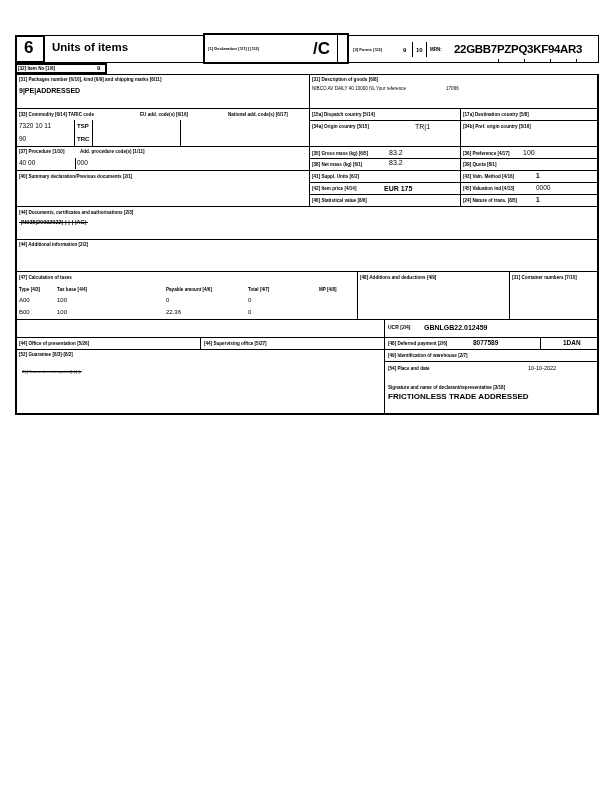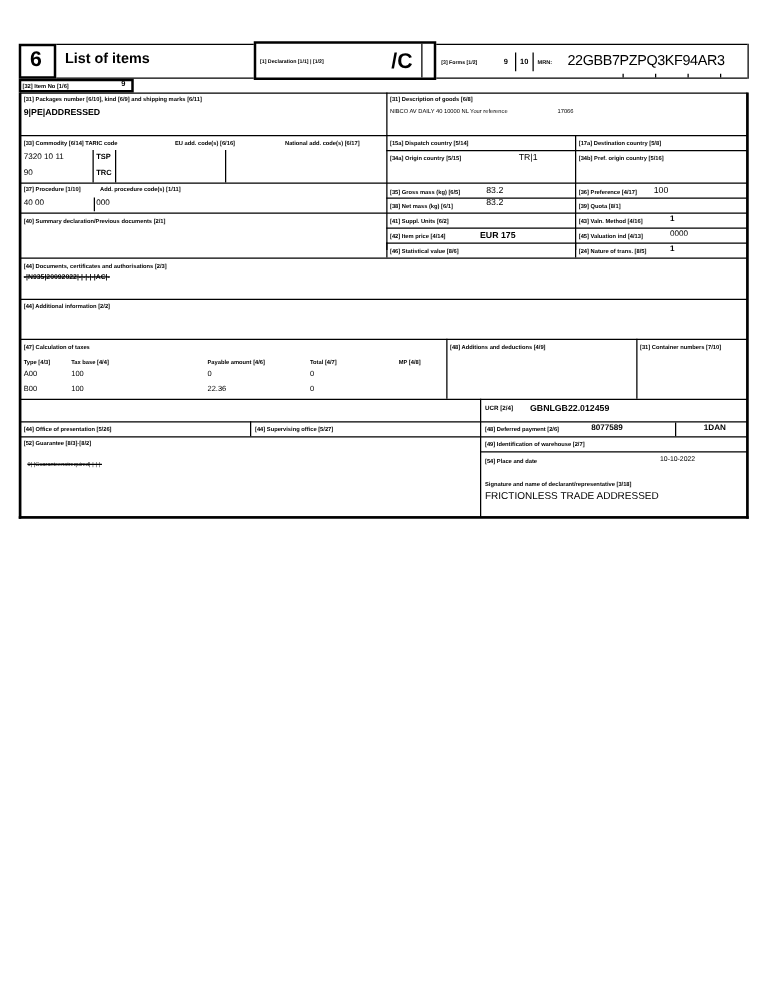--- a/index.html
+++ b/index.html
@@ -1,34 +1,34 @@
 <!DOCTYPE html>
 <html><head>
 <meta charset="utf-8">
 <style>
   html, body { margin:0; padding:0; background:#fff; }
   body { width:612px; height:792px; position:relative; font-family:"Liberation Sans", sans-serif; color:#000; overflow:hidden; }
-  .abs { position:absolute; }
+  .abs { position:absolute;font-weight:bold; }
   .box { position:absolute; border:1px solid #000; box-sizing:border-box; }
   .thick { border:2px solid #000; }
   .lbl { position:absolute; font-size:4.6px; font-weight:bold; white-space:nowrap; line-height:1; }
   .val { position:absolute; font-size:7px; white-space:nowrap; line-height:1; }
   .valb { position:absolute; font-size:7.5px; font-weight:bold; white-space:nowrap; line-height:1; }
   .hl { position:absolute; height:1px; background:#000; }
   .vl { position:absolute; width:1px; background:#000; }
   .strike { text-decoration:line-through; }
 </style>
 </head>
 <body>
 
 <div class="box thick" style="left:15px;top:35px;width:30px;height:28px;"></div>
 <div class="abs" style="left:24px;top:38px;font-size:17px;font-weight:bold;">6</div>
 <div class="hl" style="left:45px;top:35px;width:158px;"></div>
 <div class="hl" style="left:45px;top:62px;width:158px;"></div>
-<div class="abs" style="left:52px;top:41px;font-size:11.5px;font-weight:bold;">List of items</div>
+<div class="abs" style="left:52px;top:41px;font-size:11.5px;font-weight:bold;">Units of items</div>
 
 <div class="box thick" style="left:203px;top:33px;width:146px;height:31px;"></div>
 <div class="lbl" style="left:208px;top:47px;font-size:4.2px;">[1] Declaration [1/1] | [1/2]</div>
 <div class="abs" style="left:313px;top:39px;font-size:17px;font-weight:bold;">/C</div>
 <div class="vl" style="left:337px;top:35px;height:27px;"></div>
 
 <div class="hl" style="left:349px;top:35px;width:249px;"></div>
 <div class="hl" style="left:349px;top:62px;width:249px;"></div>
 <div class="vl" style="left:598px;top:35px;height:28px;"></div>
 <div class="lbl" style="left:353px;top:48px;font-size:4.2px;">[3] Forms [1/2]</div>

